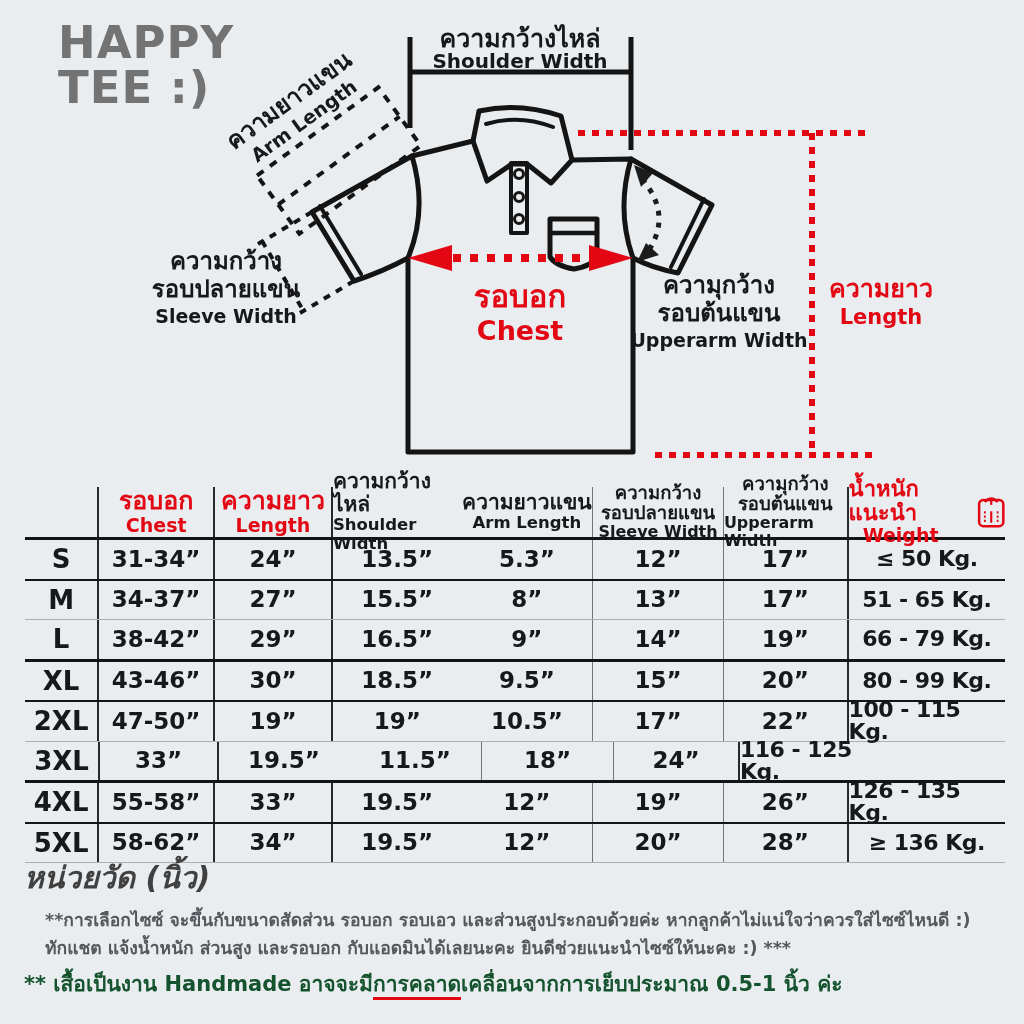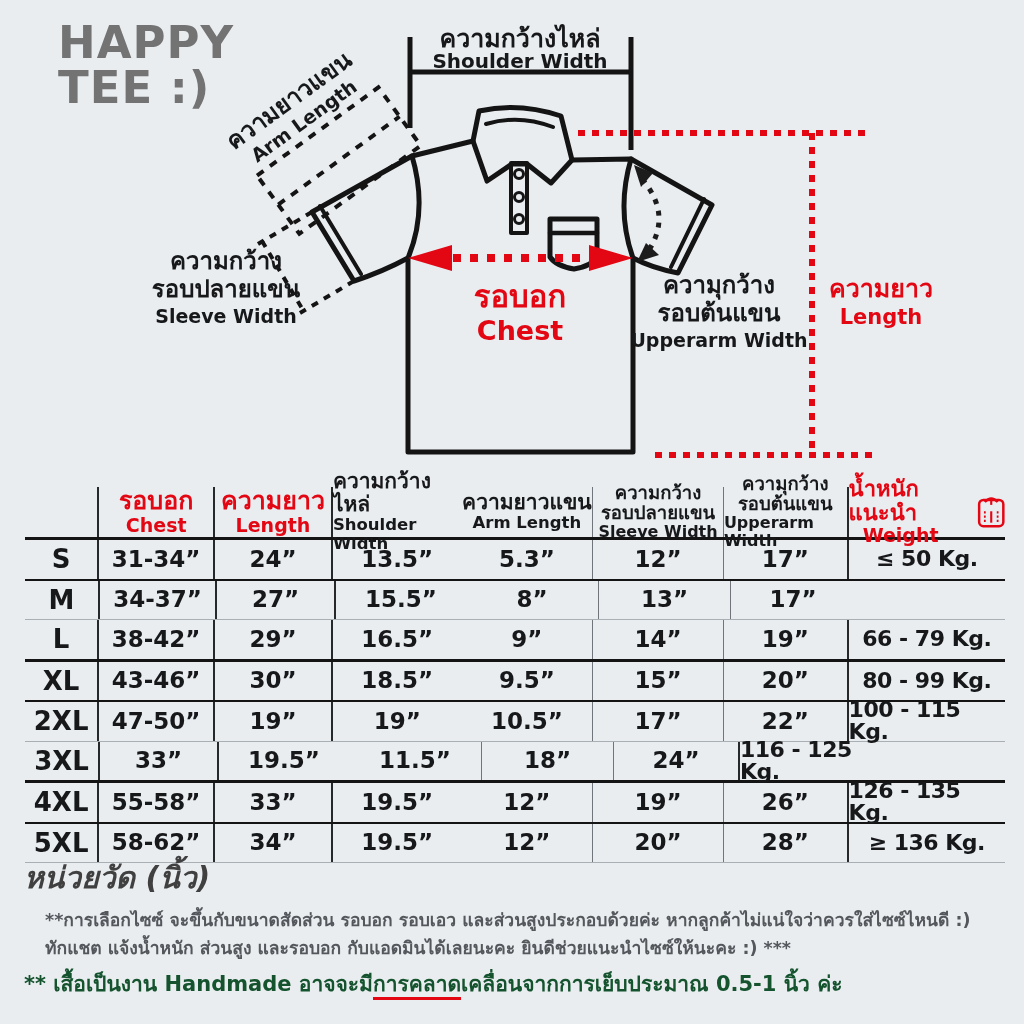--- a/index.html
+++ b/index.html
@@ -181,20 +181,21 @@
         <div class="tc c7 weight-val">≤ 50 Kg.</div>
       </div>
       <div class="trow tbody-row sep-med">
         <div class="tc c0 size-label">M</div>
         <div class="tc c1">34-37”</div>
         <div class="tc c2">27”</div>
         <div class="tc c3">15.5”</div>
         <div class="tc c4">8”</div>
         <div class="tc c5">13”</div>
         <div class="tc c6">17”</div>
+        <div class="tc c7 weight-val">51 - 65 Kg.</div>
       </div>
       <div class="trow tbody-row sep-thin">
         <div class="tc c0 size-label">L</div>
         <div class="tc c1">38-42”</div>
         <div class="tc c2">29”</div>
         <div class="tc c3">16.5”</div>
         <div class="tc c4">9”</div>
         <div class="tc c5">14”</div>
         <div class="tc c6">19”</div>
         <div class="tc c7 weight-val">66 - 79 Kg.</div>

